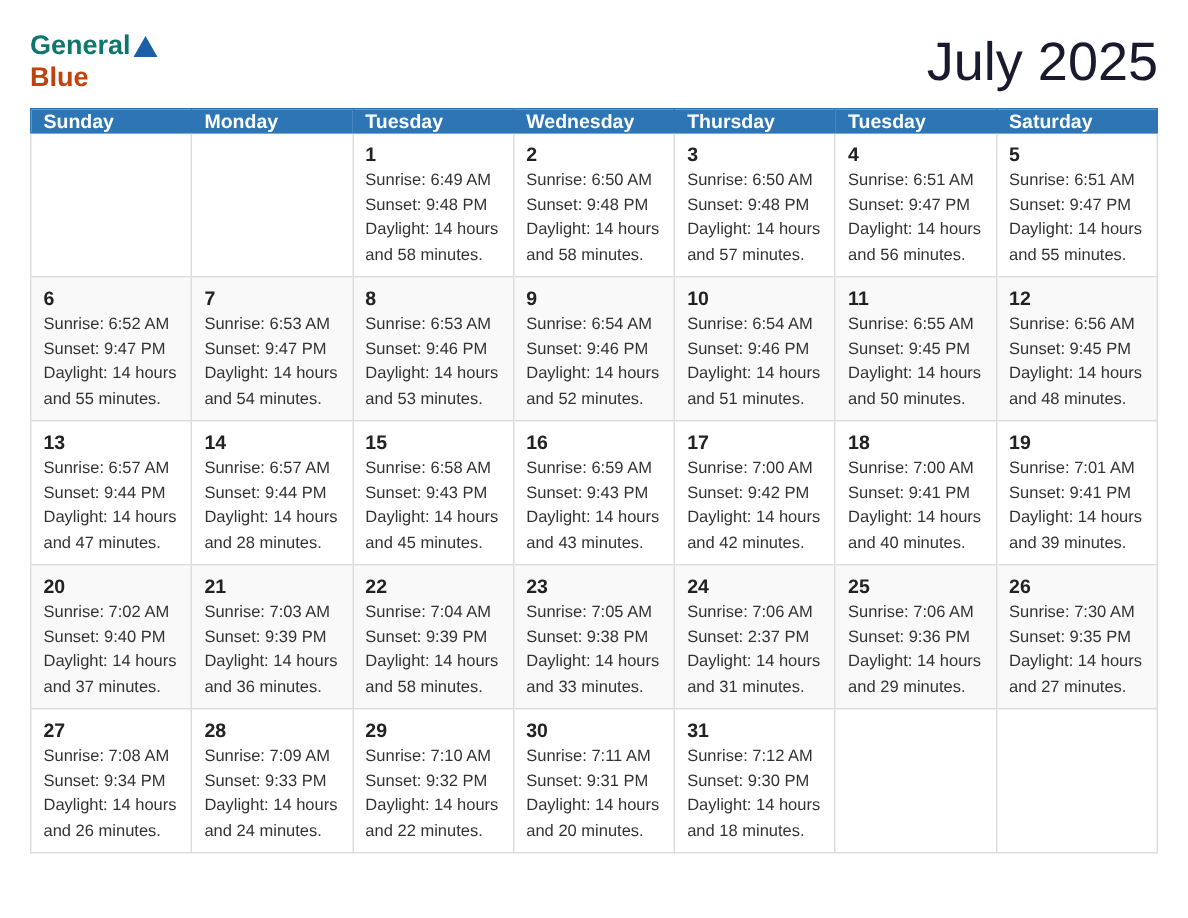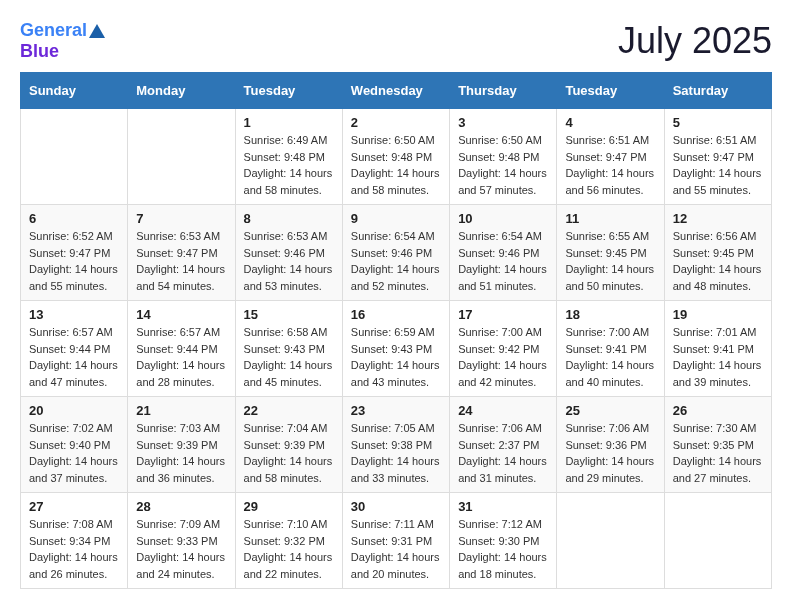--- a/index.html
+++ b/index.html
@@ -49,21 +49,21 @@
     }
     .calendar-table {
       width: 100%;
       border-collapse: collapse;
       border: 1px solid #ccc;
     }
     .calendar-table th {
       background-color: #2e75b6;
       color: white;
       text-align: left;
-      padding: 10px 8px;
+      padding: 0 8px;
       font-size: 13px;
       border: 1px solid #2e75b6;
     }
     .calendar-table td {
       vertical-align: top;
       padding: 6px 8px;
       font-size: 11px;
       color: #333;
       border: 1px solid #ddd;
       width: calc(100% / 7);
@@ -88,25 +88,25 @@
     .empty-cell {
       background: #fff !important;
     }
   </style>
 </head>
 <body>
 
 <div class="header-area">
   <div class="logo">
     <div class="logo-line">
-      <span style="font-size:18px;font-weight:bold;color:#3b82f6;">General</span>
+      <span style="font-size:18px;font-weight:bold;color:#0f766e;">General</span>
       <span class="logo-triangle"></span>
     </div>
     <div>
-      <span style="font-size:18px;font-weight:bold;color:#6d28d9;">Blue</span>
+      <span style="font-size:18px;font-weight:bold;color:#c2410c;">Blue</span>
     </div>
   </div>
   <div class="title-area">
     <div class="month-title">July 2025</div>
   </div>
 </div>
 
 <table class="calendar-table">
   <thead>
     <tr id="header-row">

